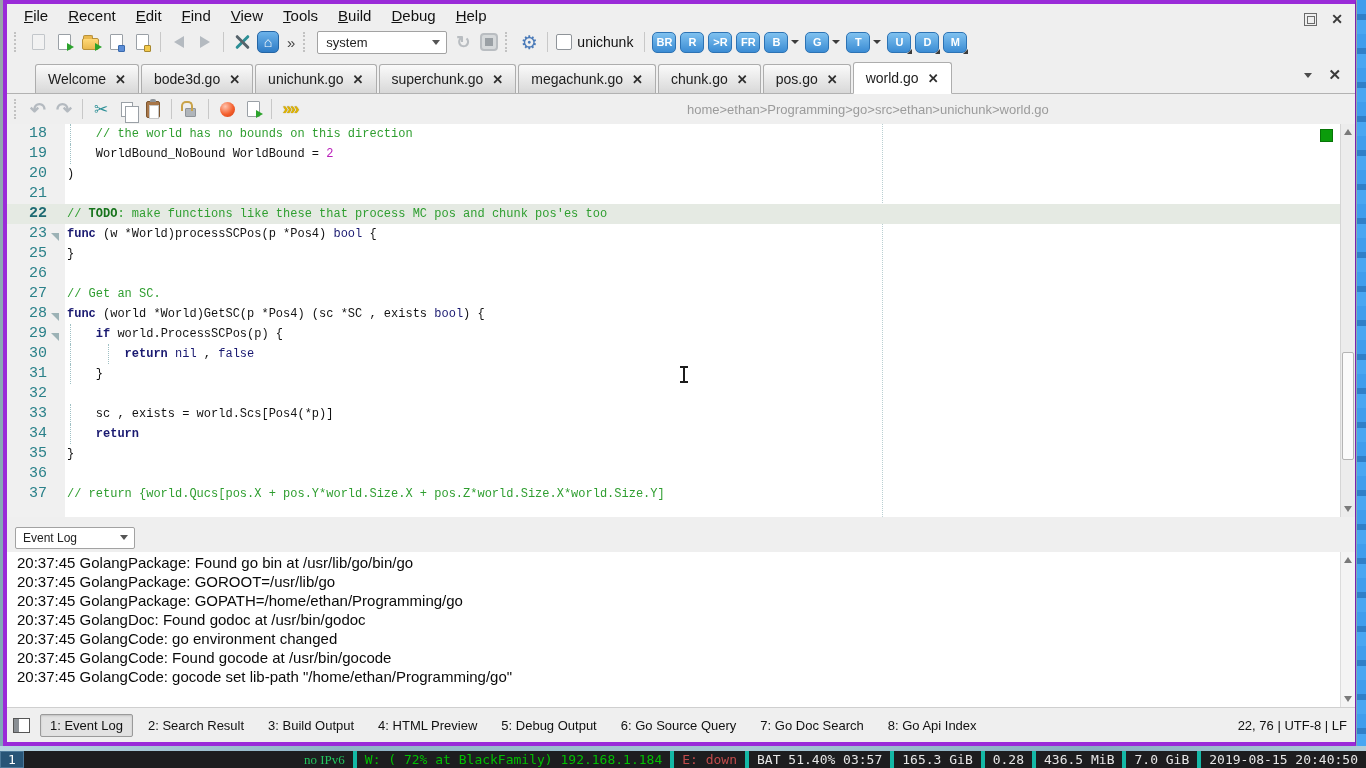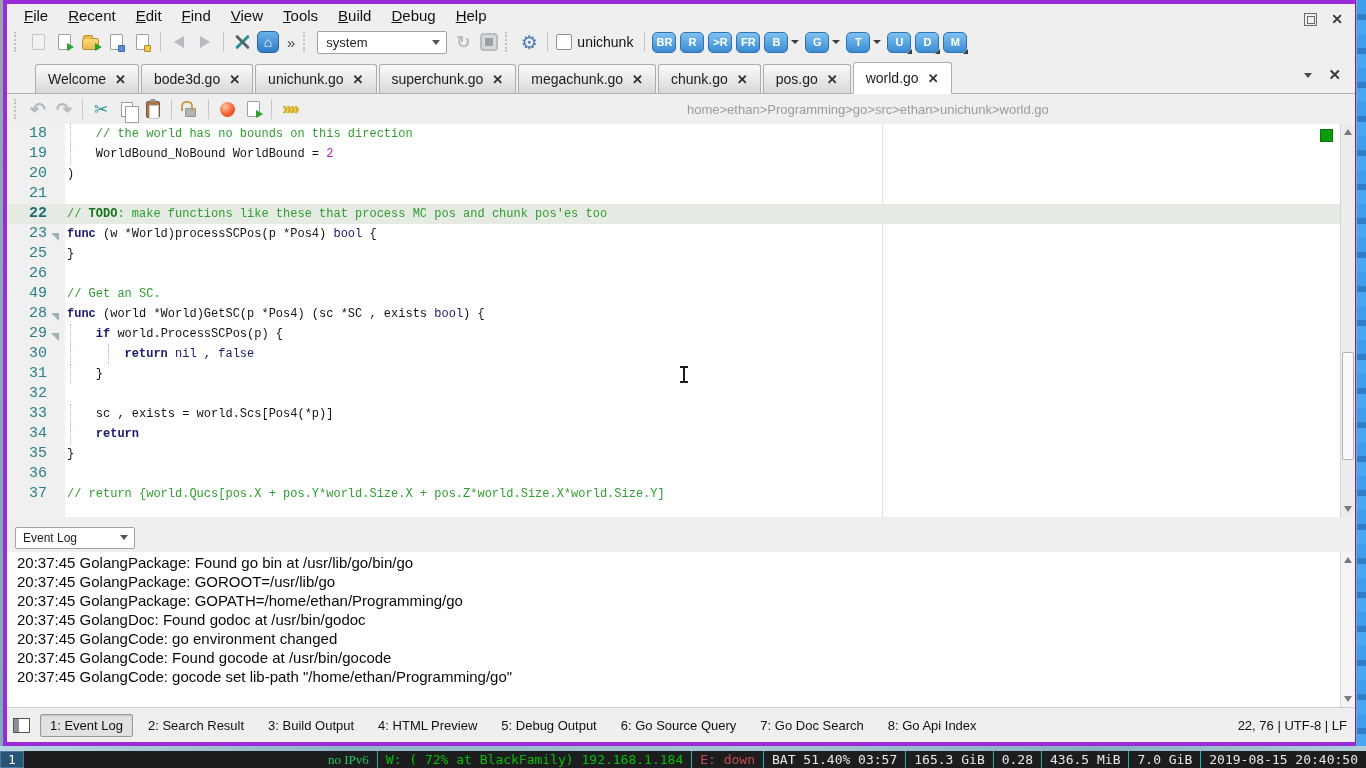--- a/index.html
+++ b/index.html
@@ -120,21 +120,21 @@
   .icon-panel::before { content:""; position:absolute; left:0; top:0; width:5px; height:13px; background:#8a8f94; }
   .pane-btn { font-size:13px; color:#111; padding:3px 9px; margin-right:6px; }
   .pane-btn.active { background:#e2e2e2; border:1px solid #9a9a9a; border-radius:2px; box-shadow:inset 0 1px 2px rgba(0,0,0,.15); }
   .sb-right { position:absolute; right:8px; font-size:13px; color:#111; }
 
   
   .i3bar { position:absolute; left:0; top:751px; width:1366px; height:17px; background:#1d1d1f; display:flex; align-items:center; font-family:"DejaVu Sans Mono", monospace; font-size:13px; }
   .ws { background:#285577; border:1px solid #4c7899; color:#ffffff; padding:0 7px; height:17px; line-height:15px; }
   .i3-spacer { flex:1; }
   .i3-item { padding:0 8px; line-height:17px; white-space:pre; }
-  .i3-item + .i3-item { border-left:1px solid #14b8a6; }
+  .i3-item + .i3-item { border-left:4px solid #14b8a6; }
 
   
   .ibeam { position:absolute; left:679px; top:366px; width:10px; height:17px; pointer-events:none; }
   .ibeam::before { content:""; position:absolute; left:4px; top:1px; width:2px; height:15px; background:#1c1c1c; box-shadow:0 0 0 1px rgba(255,255,255,.55); }
   .ibeam::after { content:""; position:absolute; left:1px; top:0; width:8px; height:2px; background:#1c1c1c; box-shadow:0 15px 0 #1c1c1c; }
 </style>
 </head>
 <body>
 
 <div class="window">
@@ -337,21 +337,21 @@
         </div>
         <div class="ed-row">
           <span class="ed-num">25</span>
           <span class="ed-code"><span class="seg-p">}</span></span>
         </div>
         <div class="ed-row">
           <span class="ed-num">26</span>
           <span class="ed-code"></span>
         </div>
         <div class="ed-row">
-          <span class="ed-num">49</span>
+          <span class="ed-num">27</span>
           <span class="ed-code"><span class="seg-cmt">// Get an SC.</span></span>
         </div>
         <div class="ed-row">
           <span class="ed-num">28</span>
           <span class="fold-marker"></span>
           <span class="ed-code"><span class="seg-kw">func</span><span class="seg-p"> (world *World)GetSC(p *Pos4) (sc *SC , exists </span><span class="seg-type">bool</span><span class="seg-p">) {</span></span>
         </div>
         <div class="ed-row">
           <span class="ed-num">29</span>
           <span class="fold-marker"></span>

